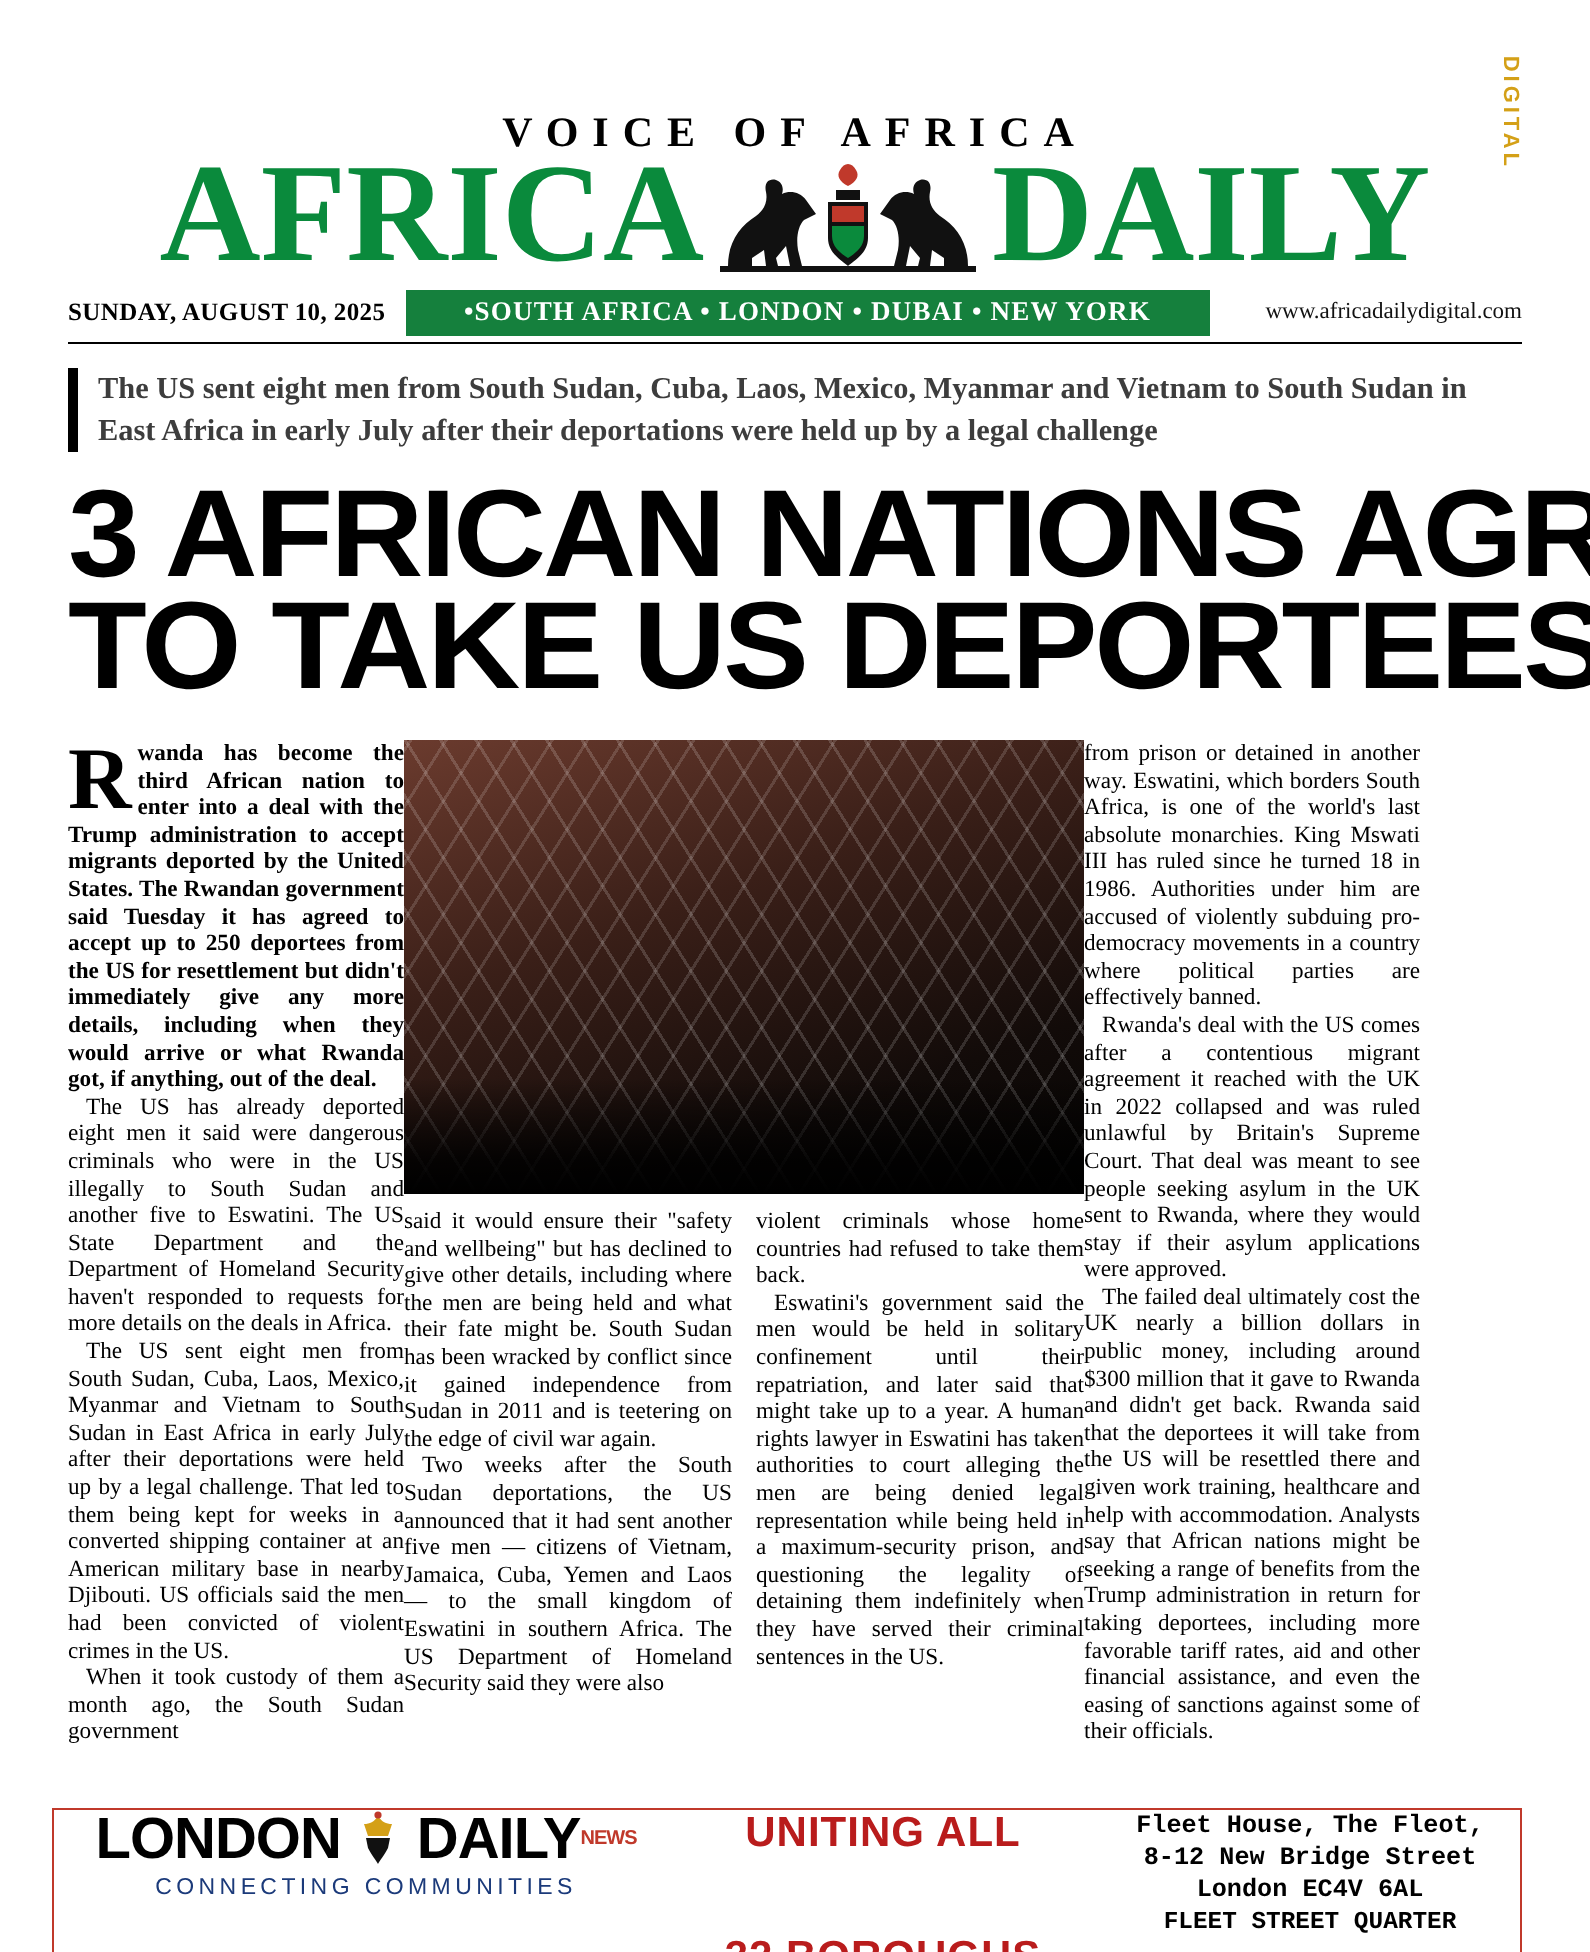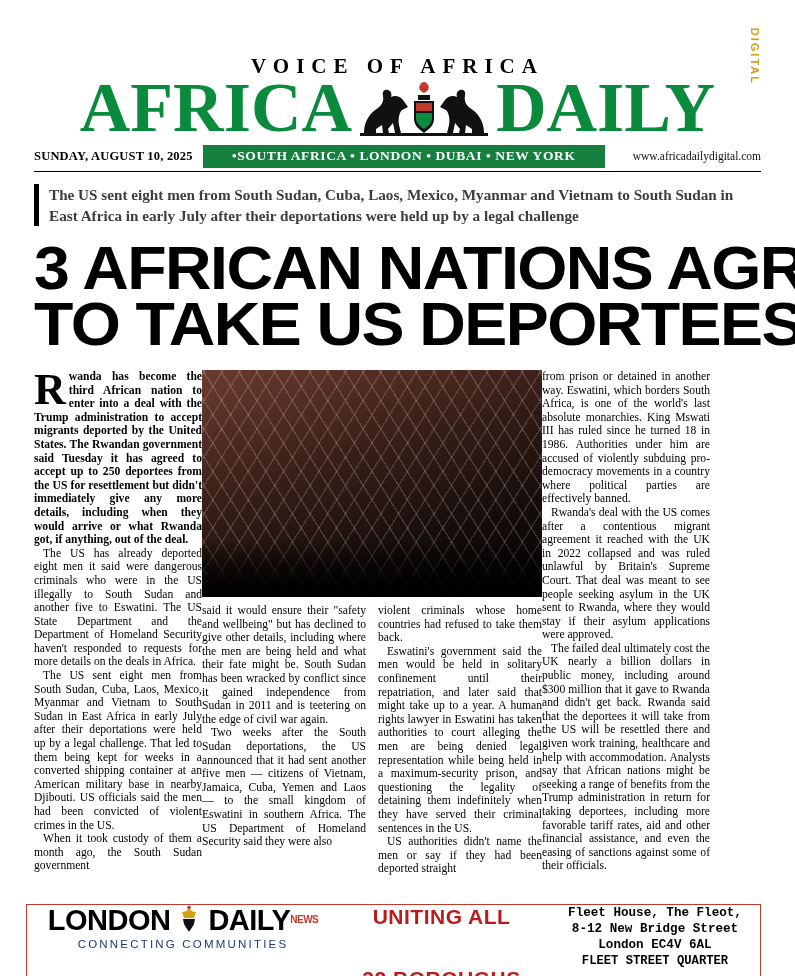--- a/index.html
+++ b/index.html
@@ -391,21 +391,20 @@
         <div class="dark-band"></div>
       </div>
       <div style="display:flex; gap:12px;">
         <div style="width:164px;">
           <p class="first">said it would ensure their "safety and wellbeing" but has declined to give other details, including where the men are being held and what their fate might be. South Sudan has been wracked by conflict since it gained independence from Sudan in 2011 and is teetering on the edge of civil war again.</p>
           <p>Two weeks after the South Sudan deportations, the US announced that it had sent another five men — citizens of Vietnam, Jamaica, Cuba, Yemen and Laos — to the small kingdom of Eswatini in southern Africa. The US Department of Homeland Security said they were also</p>
         </div>
         <div style="width:164px;">
           <p class="first">violent criminals whose home countries had refused to take them back.</p>
           <p>Eswatini's government said the men would be held in solitary confinement until their repatriation, and later said that might take up to a year. A human rights lawyer in Eswatini has taken authorities to court alleging the men are being denied legal representation while being held in a maximum-security prison, and questioning the legality of detaining them indefinitely when they have served their criminal sentences in the US.</p>
-          <p>US authorities didn't name the men or say if they had been deported straight</p>
         </div>
       </div>
     </div>
 
     <div class="col">
       <p class="first">from prison or detained in another way. Eswatini, which borders South Africa, is one of the world's last absolute monarchies. King Mswati III has ruled since he turned 18 in 1986. Authorities under him are accused of violently subduing pro-democracy movements in a country where political parties are effectively banned.</p>
       <p>Rwanda's deal with the US comes after a contentious migrant agreement it reached with the UK in 2022 collapsed and was ruled unlawful by Britain's Supreme Court. That deal was meant to see people seeking asylum in the UK sent to Rwanda, where they would stay if their asylum applications were approved.</p>
       <p>The failed deal ultimately cost the UK nearly a billion dollars in public money, including around $300 million that it gave to Rwanda and didn't get back. Rwanda said that the deportees it will take from the US will be resettled there and given work training, healthcare and help with accommodation. Analysts say that African nations might be seeking a range of benefits from the Trump administration in return for taking deportees, including more favorable tariff rates, aid and other financial assistance, and even the easing of sanctions against some of their officials.</p>
     </div>
   </div>

